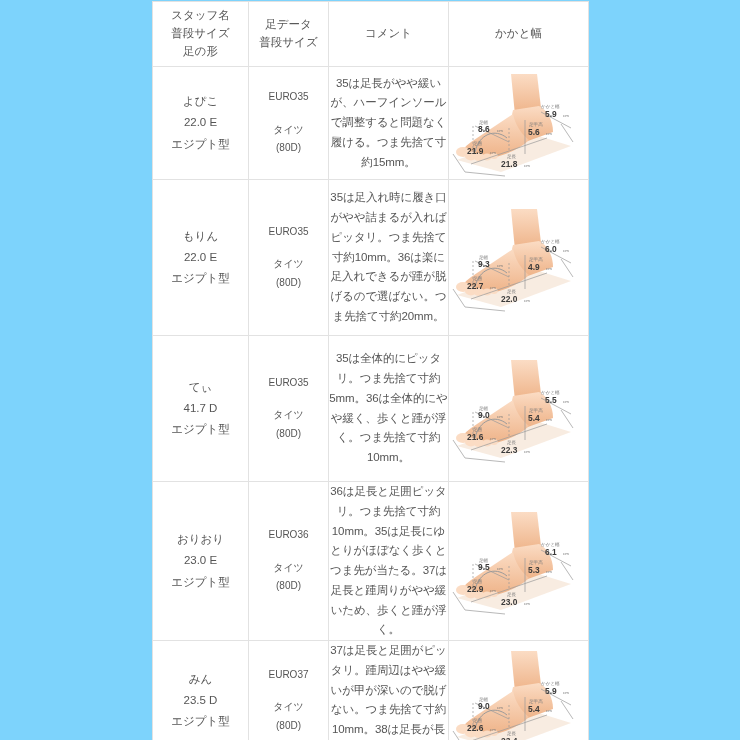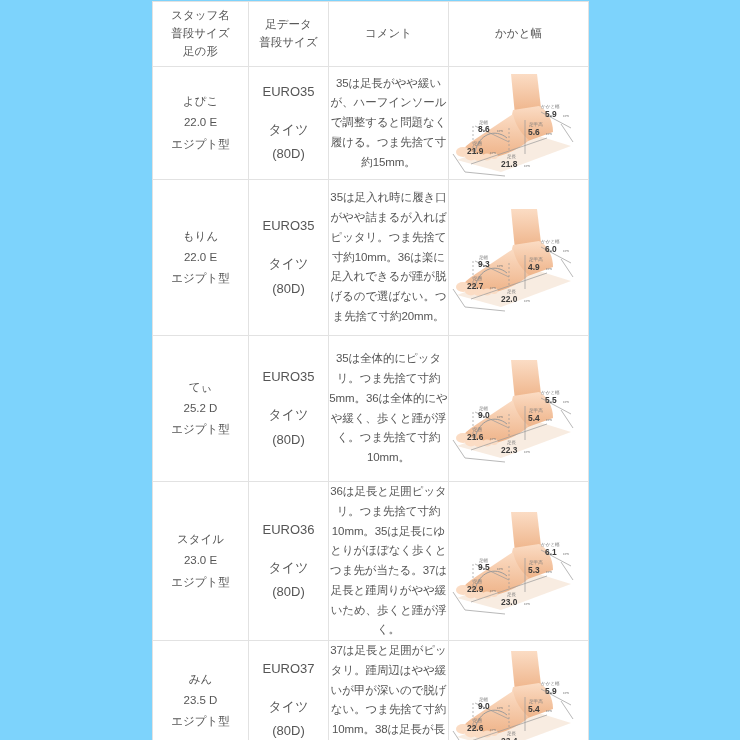--- a/index.html
+++ b/index.html
@@ -43,21 +43,21 @@
 
   .cell-staff{
     text-align:center;
     font-size:11.5px;
     line-height:1.85;
     color:#555;
     padding:4px 2px;
   }
   .cell-size{
     text-align:center;
-    font-size:13px;
+    font-size:10px;
     line-height:1.85;
     color:#555;
     padding:4px 2px;
   }
   .cell-size .euro{display:block;margin-bottom:14px;}
   .cell-size .style{display:block;}
   .cell-size .denier{display:block;}
   .cell-comment{
     font-size:11.5px;
     line-height:1.72;
@@ -279,21 +279,21 @@
     <text x="75" y="99" font-size="4.4" fill="#7a7a7a">cm</text>
   </g>
 </svg>
             </div>
         </td>
       </tr>
 
       <tr class="r2">
         <td class="cell-staff">
           <span>てぃ</span><br>
-          <span>25.2 D</span><br>
+          <span>41.7 D</span><br>
           <span>エジプト型</span>
         </td>
         <td class="cell-size">
           <span class="euro">EURO35</span>
           <span class="style">タイツ</span>
           <span class="denier">(80D)</span>
         </td>
         <td class="cell-comment">35は全体的にピッタリ。つま先捨て寸約5mm。36は全体的にやや緩く、歩くと踵が浮く。つま先捨て寸約10mm。</td>
         <td class="cell-data">
           <div class="footdiag">
@@ -361,21 +361,21 @@
     <text x="52" y="99" font-size="8.4" font-weight="bold" fill="#3a3a3a">22.3</text>
     <text x="75" y="99" font-size="4.4" fill="#7a7a7a">cm</text>
   </g>
 </svg>
             </div>
         </td>
       </tr>
 
       <tr class="r3">
         <td class="cell-staff">
-          <span>スタイル</span><br>
+          <span>おりおり</span><br>
           <span>23.0 E</span><br>
           <span>エジプト型</span>
         </td>
         <td class="cell-size">
           <span class="euro">EURO36</span>
           <span class="style">タイツ</span>
           <span class="denier">(80D)</span>
         </td>
         <td class="cell-comment">36は足長と足囲ピッタリ。つま先捨て寸約10mm。35は足長にゆとりがほぼなく歩くとつま先が当たる。37は足長と踵周りがやや緩いため、歩くと踵が浮く。</td>
         <td class="cell-data">

